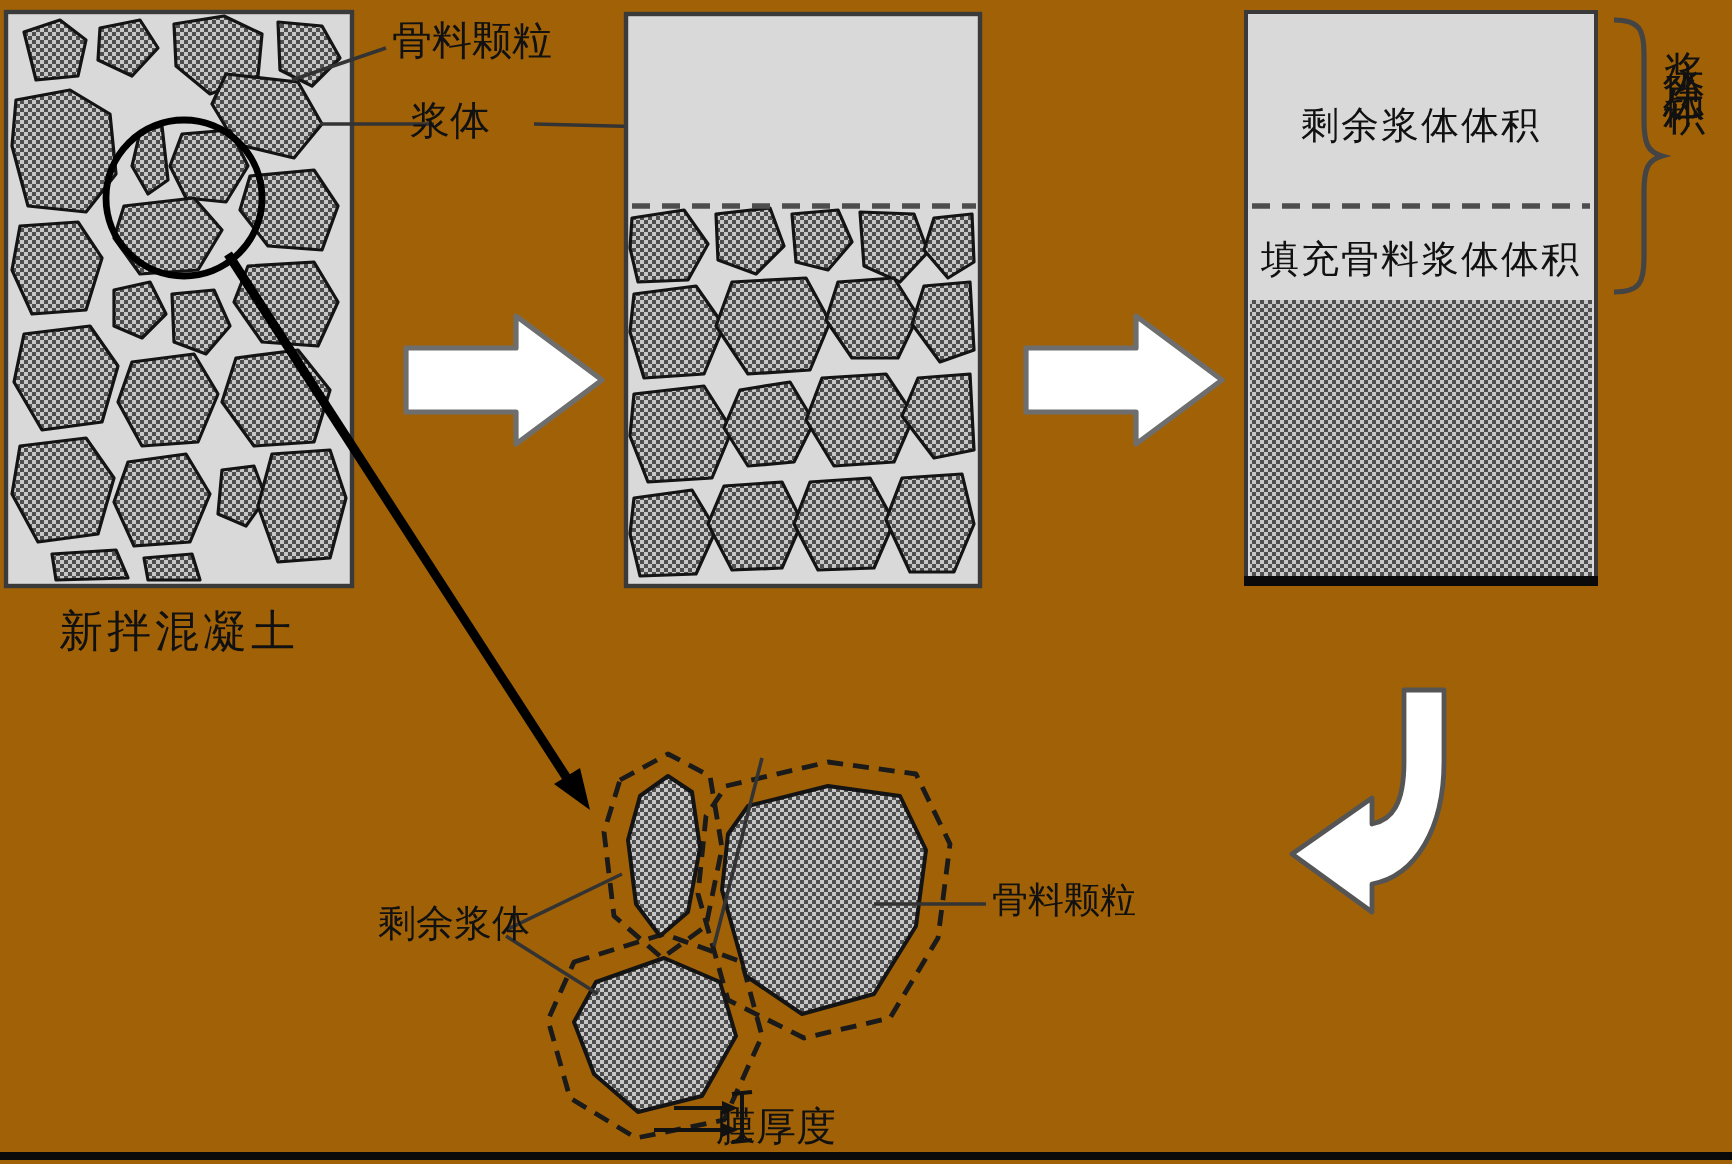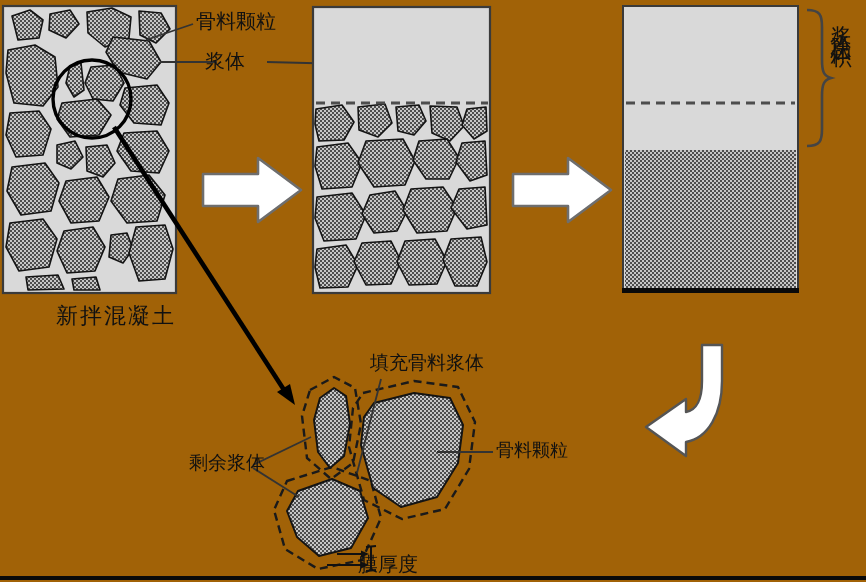--- a/index.html
+++ b/index.html
@@ -133,22 +133,23 @@
         <polygon points="369,554 361,550.5 361,557.5" fill="#111" stroke="none"></polygon>
         <polygon points="369,565 361,561.5 361,568.5" fill="#111" stroke="none"></polygon>
       </g>
     </g>
 
     <rect x="0" y="576" width="866" height="4" fill="#0a0a0a"></rect>
   </svg>
 
   <div class="lbl lbl-md" style="left:196px;top:10px;">骨料颗粒</div>
   <div class="lbl lbl-md" style="left:205px;top:50px;">浆体</div>
-  <div class="lbl caption" style="left:3px;top:304px;width:173px;text-align:right;">新拌混凝土</div>
+  <div class="lbl caption" style="left:3px;top:304px;width:173px;text-align:center;">新拌混凝土</div>
 
+  <div class="panel-text" style="left:623px;top:50px;">剩余浆体体积</div>
+  <div class="panel-text" style="left:623px;top:117px;">填充骨料浆体体积</div>
   <div class="vertical-text" style="left:831px;top:9px;">浆体总体积</div>
 
-  <div class="lbl lbl-sm" style="left:370px;top:353px;">填充骨料浆体</div>
   <div class="lbl lbl-sm" style="left:189px;top:453px;">剩余浆体</div>
   <div class="lbl" style="left:496px;top:441px;font-size:18px;">骨料颗粒</div>
   <div class="lbl lbl-md" style="left:358px;top:553px;">膜厚度</div>
 
 </div>
 
 </body></html>

